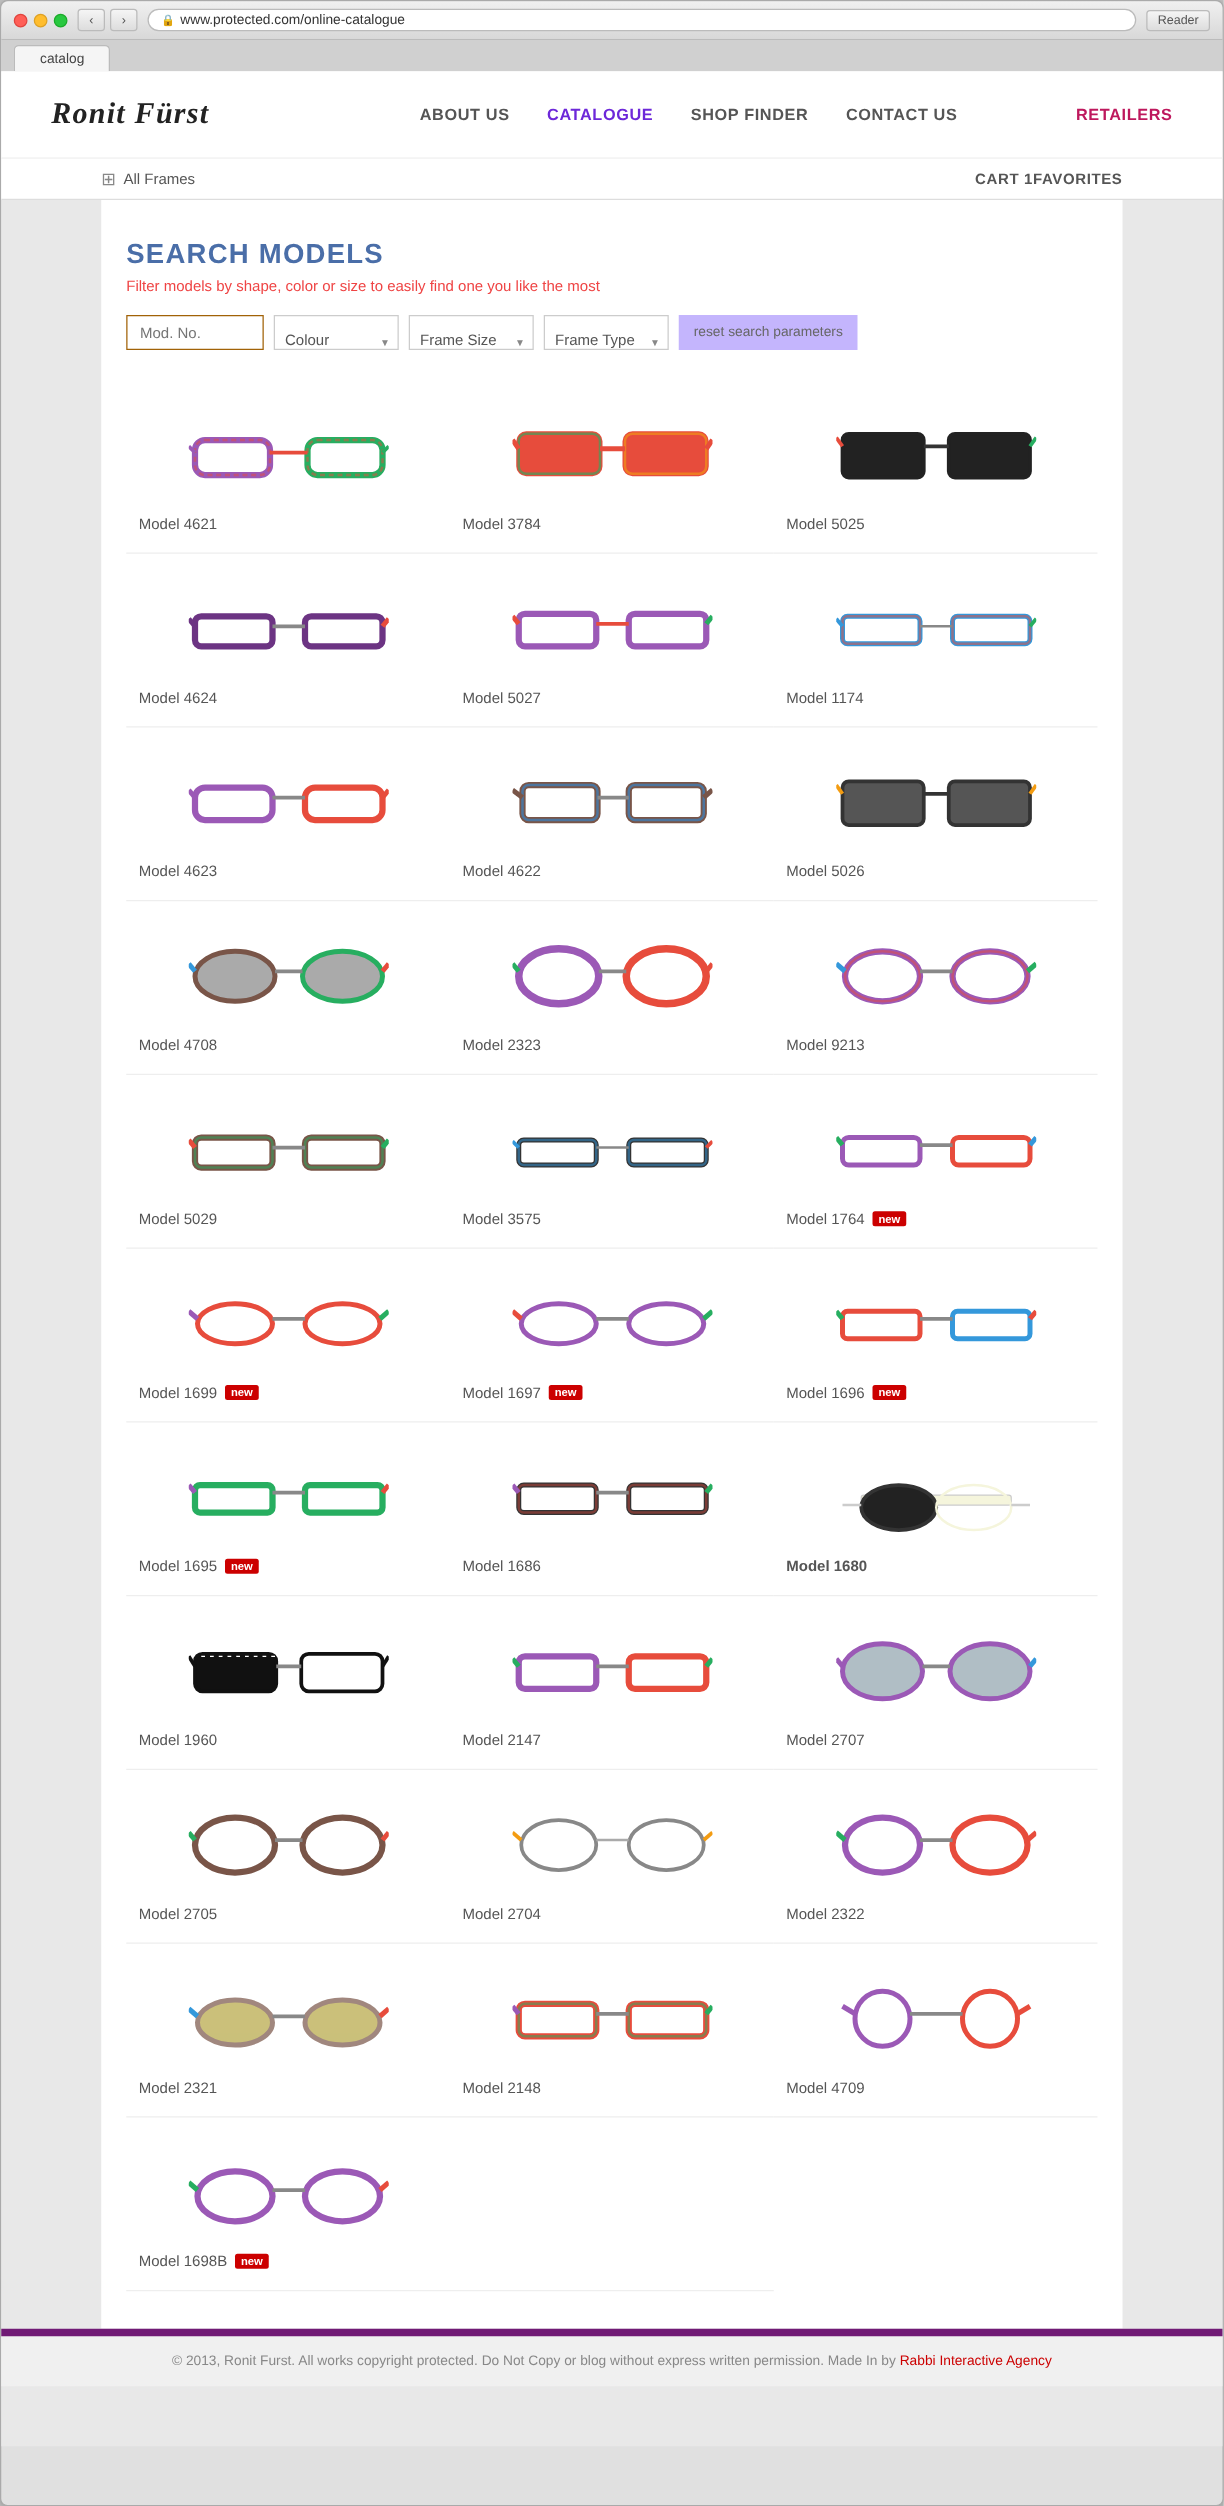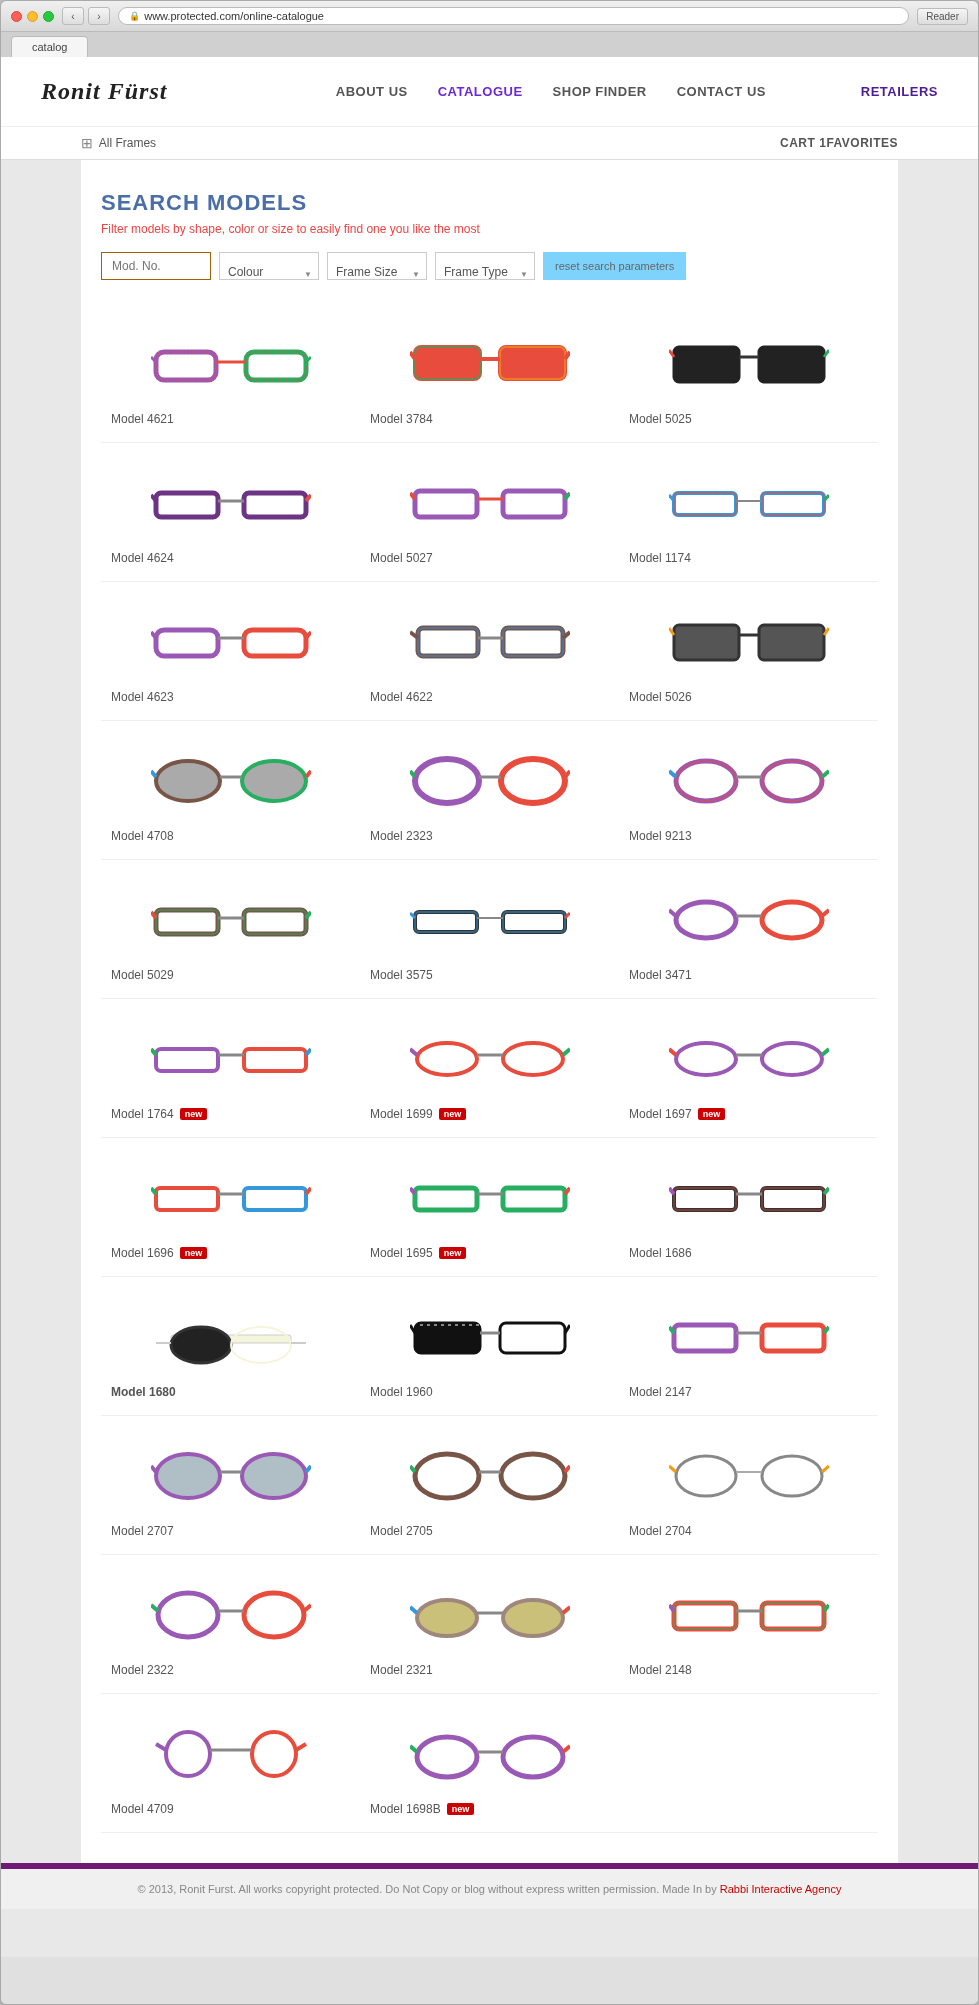--- a/index.html
+++ b/index.html
@@ -107,21 +107,21 @@
       justify-content: center;
     }
     .nav-item {
       font-size: 13px;
       font-weight: 600;
       color: #555;
       text-decoration: none;
       letter-spacing: 0.5px;
     }
     .nav-item.active { color: #6d28d9; }
-    .nav-right { font-size: 13px; font-weight: 600; color: #4c1d95; letter-spacing: 0.5px; }
+    .nav-right { font-size: 13px; font-weight: 600; color: #be185d; letter-spacing: 0.5px; }
     
     .sub-header {
       background: white;
       border-bottom: 1px solid #ddd;
       padding: 8px 80px;
       display: flex;
       align-items: center;
       justify-content: space-between;
     }
     .all-frames { font-size: 12px; color: #555; display: flex; align-items: center; gap: 6px; }
@@ -177,21 +177,21 @@
     }
     .filter-wrapper::after {
       content: '▼';
       font-size: 8px;
       color: #888;
       pointer-events: none;
       position: absolute;
       right: 6px;
     }
     .reset-btn {
-      background: #7dd3fc;
+      background: #c4b5fd;
       border: none;
       padding: 5px 12px;
       font-size: 11px;
       color: #666;
       cursor: pointer;
       height: 28px;
     }
     
     .product-grid {
       display: grid;
@@ -536,34 +536,20 @@
               <line x1="67" y1="30" x2="93" y2="30" stroke="#888" stroke-width="2"></line>
               <line x1="5" y1="30" x2="0" y2="25" stroke="#3498db" stroke-width="3"></line>
               <line x1="155" y1="30" x2="160" y2="25" stroke="#e74c3c" stroke-width="3"></line>
             </svg>
           </div>
           <div class="product-label">
             <span>Model 3575</span>
           </div>
         </div>
 
-        <div class="product-cell">
-          <div class="product-image-area">
-            <svg class="glasses-svg" viewBox="0 0 160 65">
-              <ellipse cx="37" cy="32" rx="30" ry="18" fill="none" stroke="#9b59b6" stroke-width="5"></ellipse>
-              <ellipse cx="123" cy="32" rx="30" ry="18" fill="none" stroke="#e74c3c" stroke-width="5"></ellipse>
-              <line x1="67" y1="28" x2="93" y2="28" stroke="#888" stroke-width="3"></line>
-              <line x1="7" y1="28" x2="0" y2="22" stroke="#9b59b6" stroke-width="4"></line>
-              <line x1="153" y1="28" x2="160" y2="22" stroke="#e74c3c" stroke-width="4"></line>
-            </svg>
-          </div>
-          <div class="product-label">
-            <span>Model 3471</span>
-          </div>
-        </div>
 
         <div class="product-cell">
           <div class="product-image-area">
             <svg class="glasses-svg" viewBox="0 0 160 65">
               <rect x="5" y="22" width="62" height="22" rx="5" fill="none" stroke="#9b59b6" stroke-width="4"></rect>
               <rect x="93" y="22" width="62" height="22" rx="5" fill="none" stroke="#e74c3c" stroke-width="4"></rect>
               <line x1="67" y1="28" x2="93" y2="28" stroke="#888" stroke-width="3"></line>
               <line x1="5" y1="28" x2="0" y2="22" stroke="#27ae60" stroke-width="4"></line>
               <line x1="155" y1="28" x2="160" y2="22" stroke="#3498db" stroke-width="4"></line>
             </svg>

